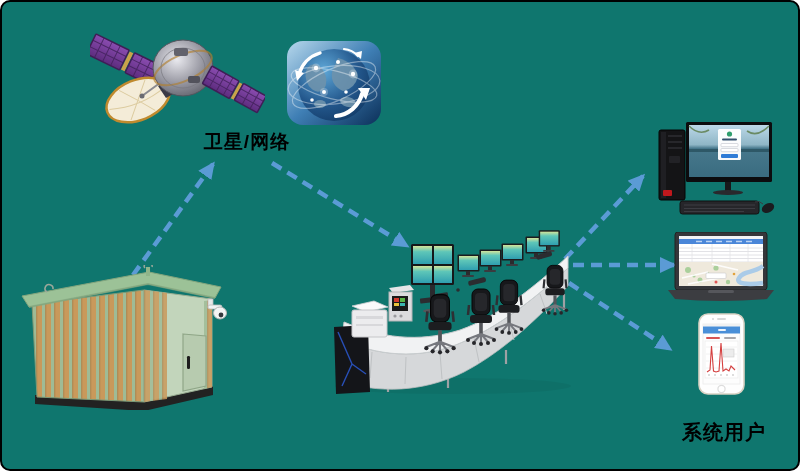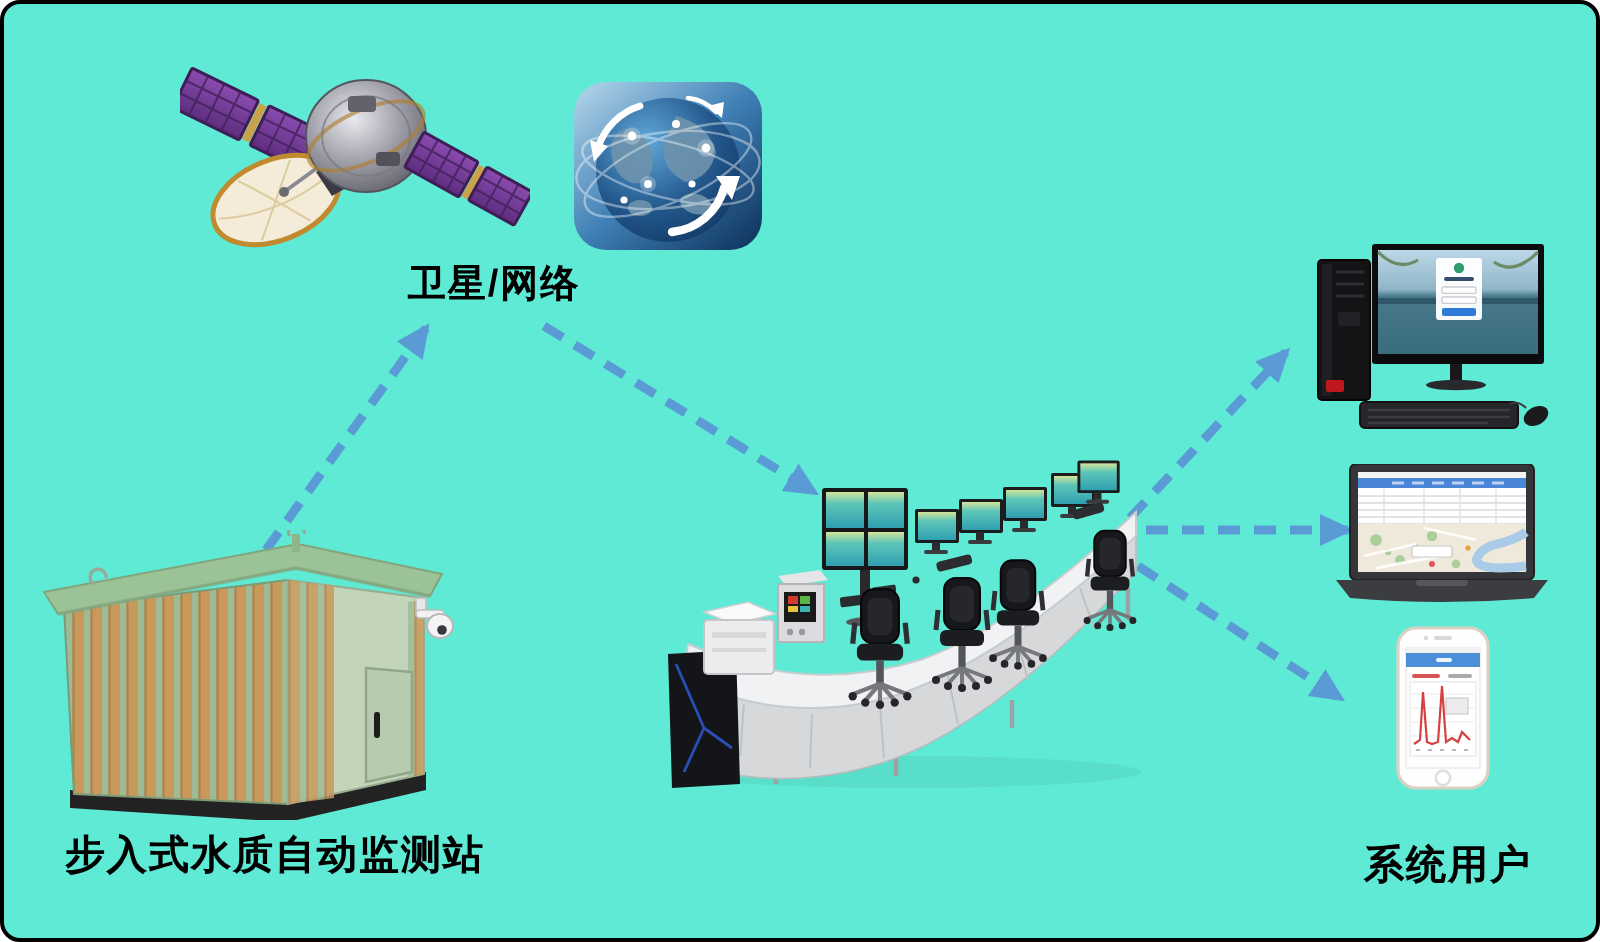--- a/index.html
+++ b/index.html
@@ -1,18 +1,18 @@
 <!DOCTYPE html>
 <html><head>
 <meta charset="utf-8">
 <style>
   html,body{margin:0;padding:0;background:#fff;}
   .canvas{
     position:relative;width:800px;height:471px;box-sizing:border-box;
-    background:#5eead4;border:2px solid #000;border-radius:10px;overflow:hidden;
+    background:#0f766e;border:2px solid #000;border-radius:10px;overflow:hidden;
     font-family:"Liberation Sans","DejaVu Sans",sans-serif;
   }
   .abs{position:absolute;}
   .label{
     position:absolute;font-weight:bold;color:#000;text-align:center;
     font-family:"Liberation Sans","DejaVu Sans",sans-serif;
     white-space:nowrap;letter-spacing:1px;
   }
   .label-sm{font-size:19px;}
   .label-lg{font-size:20px;}
@@ -163,21 +163,20 @@
     <path d="M128,3 a4,3 0 1 1 7,-1" stroke="#9aa79a" stroke-width="1.5" fill="none"></path>
 
     <g>
       <rect x="191" y="34" width="5" height="9" fill="#e8e8e8" stroke="#bdbdbd" stroke-width=".8"></rect>
       <rect x="191" y="40" width="14" height="4" rx="2" fill="#f2f2f2" stroke="#bdbdbd" stroke-width=".8"></rect>
       <ellipse cx="203" cy="48" rx="6.5" ry="6" fill="#f4f4f4" stroke="#b8b8b8" stroke-width="1"></ellipse>
       <circle cx="204" cy="50" r="2.4" fill="#35383d"></circle>
     </g>
   </svg>
 
-  <div class="label label-lg" style="left:28px;top:412px;width:215px;">步入式水质自动监测站</div>
 
   <svg class="abs" style="left:326px;top:222px;" width="248" height="172" viewBox="0 0 248 172">
     <defs>
       <linearGradient id="scr" x1="0" y1="0" x2="0" y2="1">
         <stop offset="0" stop-color="#d3e49b"></stop>
           <stop offset=".32" stop-color="#5ec6b8"></stop>
           <stop offset="1" stop-color="#2f9fb0"></stop>
       </linearGradient>
       <g id="chair-sym">
         <rect x="-9" y="-28" width="18" height="26" rx="6" fill="#17181b" stroke="#060607"></rect>

